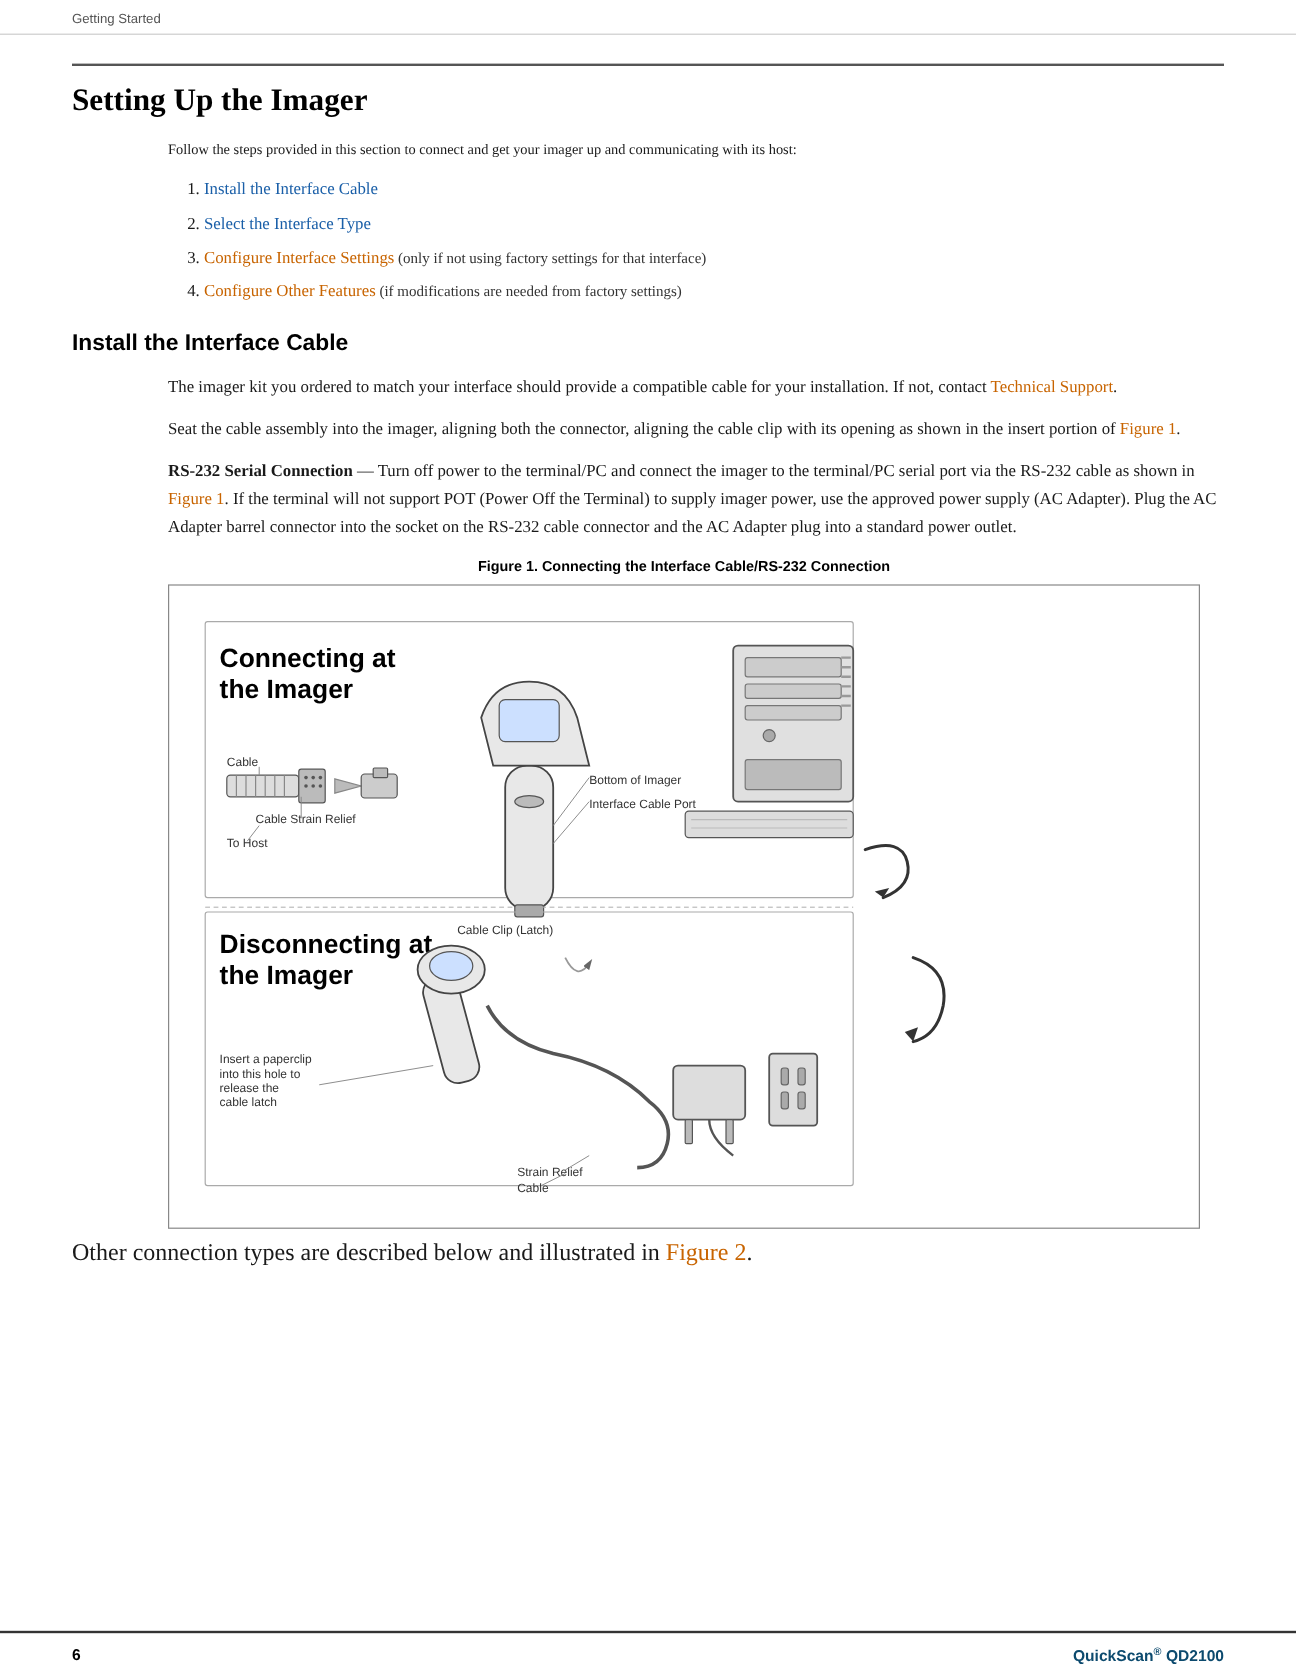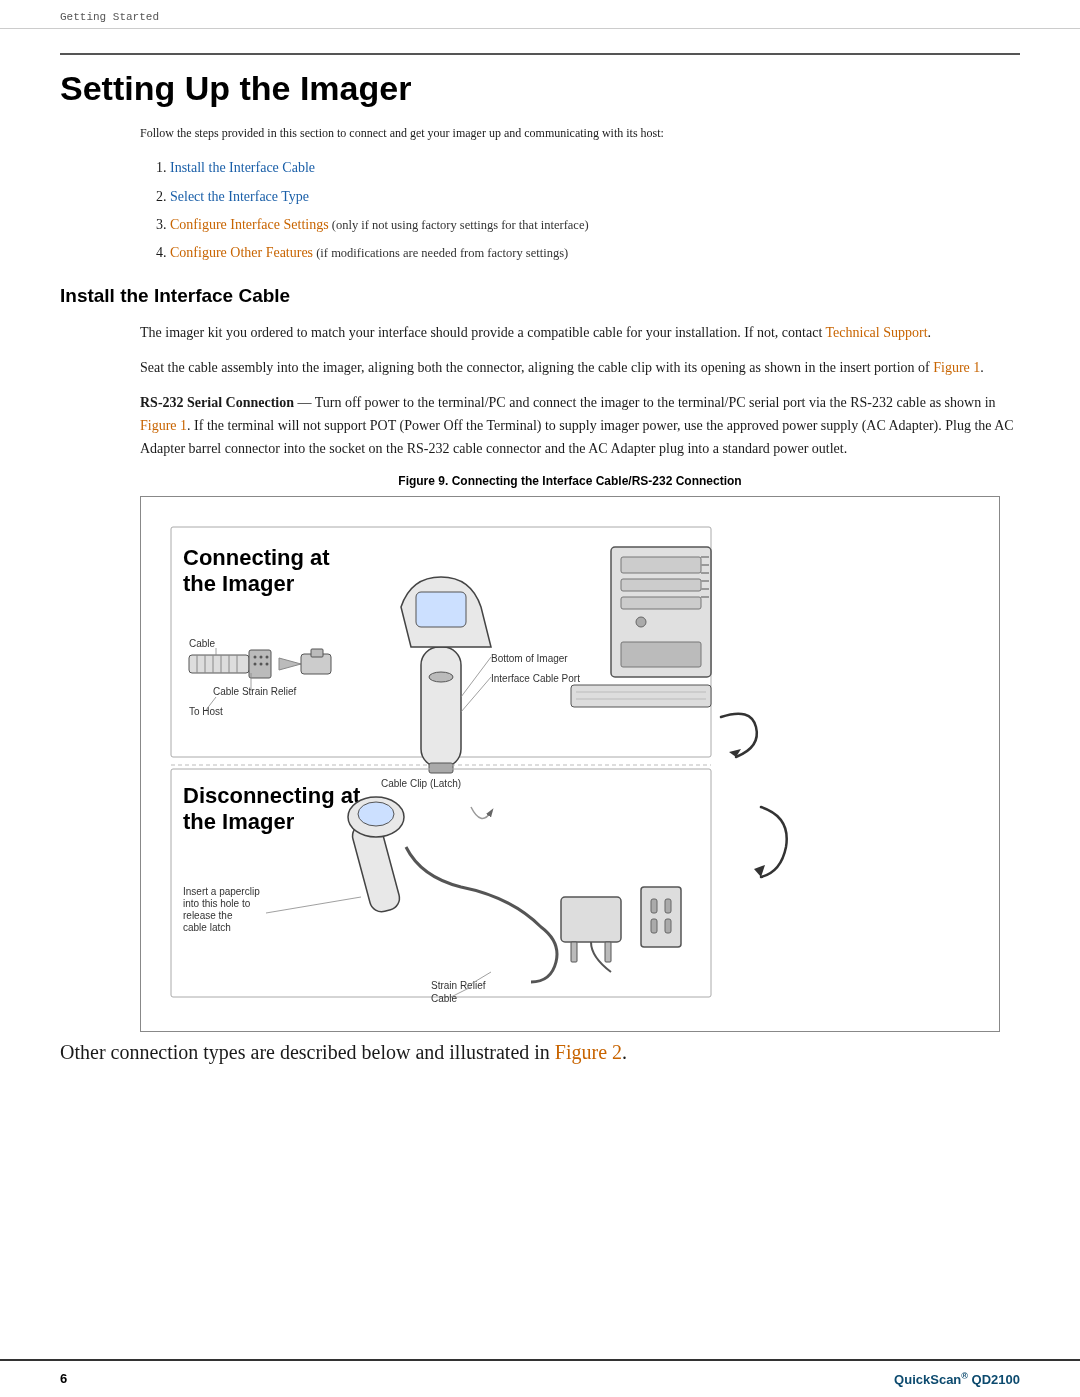--- a/index.html
+++ b/index.html
@@ -22,35 +22,35 @@
     }
 
     
     .breadcrumb-bar {
       padding: 8px 60px 4px 60px;
       border-bottom: 1px solid #ccc;
       margin-bottom: 0;
     }
 
     .breadcrumb-text {
-      font-family: Liberation Mono, monospace;
+      font-family: Liberation Sans, sans-serif;
       font-size: 11px;
       color: #555;
     }
 
     
     .content {
       padding: 24px 60px 40px 60px;
       flex: 1;
     }
 
     
     .section-title {
-      font-family: Liberation Sans, sans-serif;
-      font-size: 34px;
+      font-family: Liberation Serif, serif;
+      font-size: 26px;
       font-weight: 900;
       color: #000;
       margin-bottom: 16px;
       border-top: 2px solid #555;
       padding-top: 14px;
     }
 
     .intro-para {
       margin-left: 80px;
       margin-bottom: 14px;
@@ -206,21 +206,21 @@
       <span>The imager kit you ordered to match your interface should provide a compatible cable for your installation. If not, contact </span><a class="link-orange" href="#">Technical Support</a><span>.</span>
     </p>
     <p class="body-para">
       <span>Seat the cable assembly into the imager, aligning both the connector, aligning the cable clip with its opening as shown in the insert portion of </span><a class="link-orange" href="#">Figure 1</a><span>.</span>
     </p>
 
     <p class="special-para">
       <strong>RS-232 Serial Connection</strong><span> — </span><span>Turn off power to the terminal/PC and connect the imager to the terminal/PC serial port via the RS-232 cable as shown in </span><a class="link-orange" href="#">Figure 1</a><span>. If the terminal will not support POT (Power Off the Terminal) to supply imager power, use the approved power supply (AC Adapter). Plug the AC Adapter barrel connector into the socket on the RS-232 cable connector and the AC Adapter plug into a standard power outlet.</span>
     </p>
 
-    <p class="figure-caption">Figure 9. Connecting the Interface Cable/RS-232 Connection</p>
+    <p class="figure-caption">Figure 1. Connecting the Interface Cable/RS-232 Connection</p>
 
     <div class="figure-box">
       <svg viewBox="0 0 820 490" width="820" height="490" xmlns="http://www.w3.org/2000/svg">
 
         <rect x="10" y="10" width="540" height="230" rx="2" ry="2" fill="none" stroke="#aaa" stroke-width="1"></rect>
 
         <text x="22" y="48" font-family="Arial, sans-serif" font-size="22" font-weight="bold" fill="#000">Connecting at</text>
         <text x="22" y="74" font-family="Arial, sans-serif" font-size="22" font-weight="bold" fill="#000">the Imager</text>
 
         <rect x="28" y="138" width="60" height="18" rx="3" fill="#ddd" stroke="#555" stroke-width="1"></rect>

